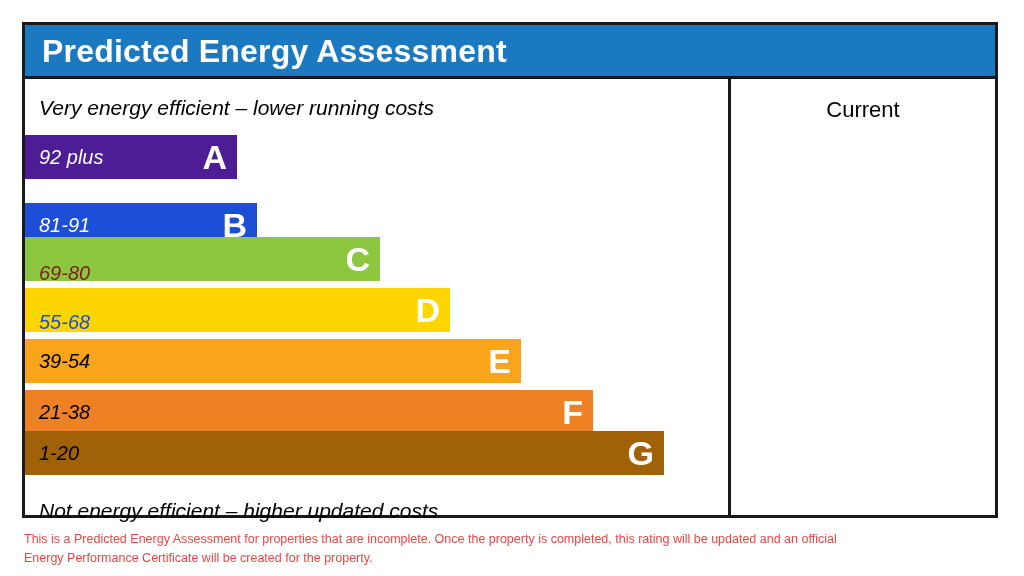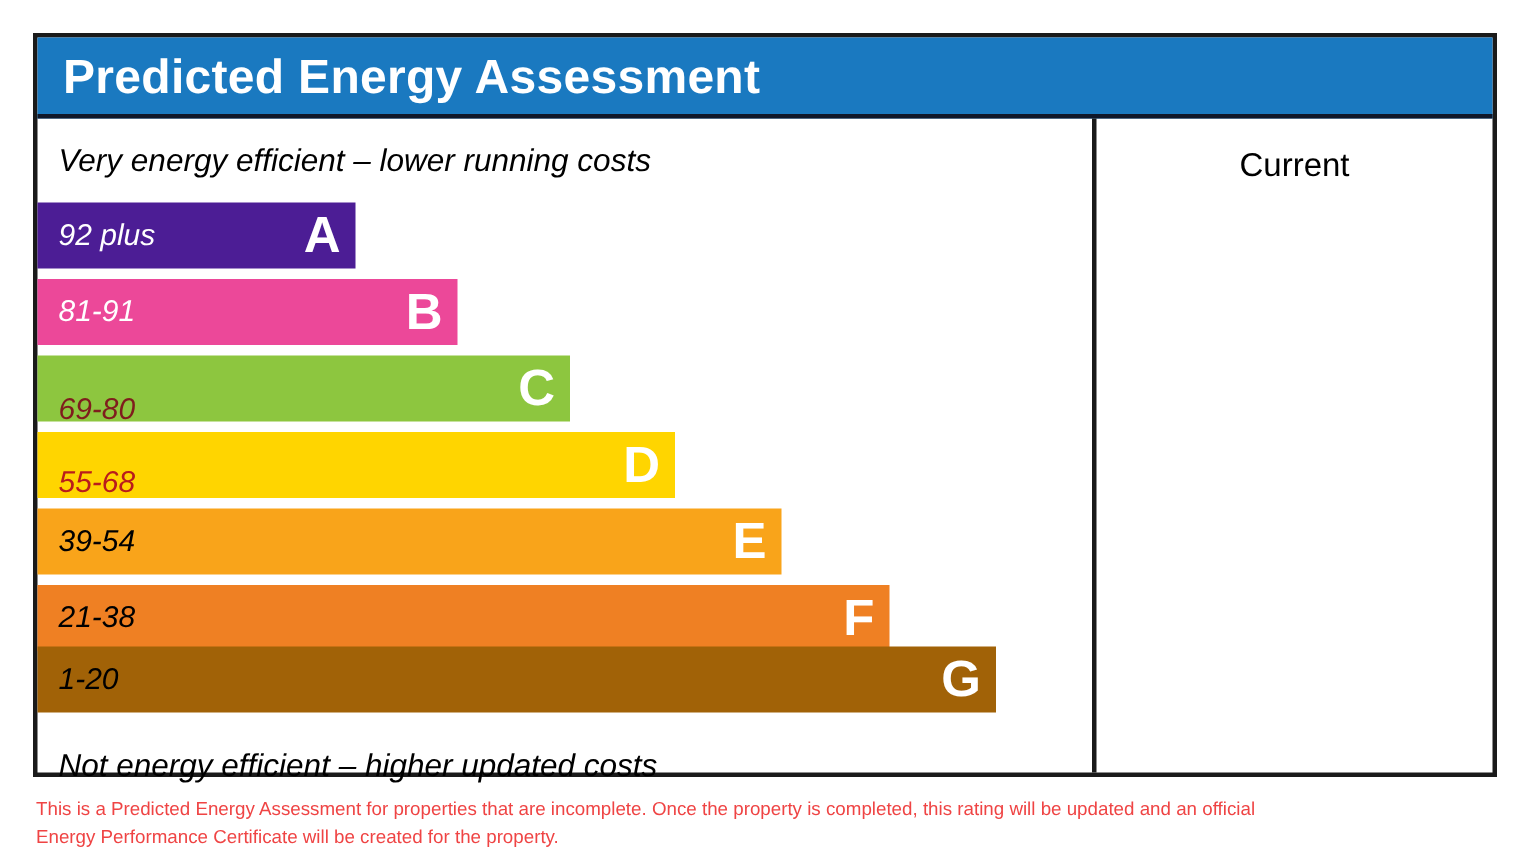--- a/index.html
+++ b/index.html
@@ -188,30 +188,30 @@
 
       <div class="col-divider"></div>
 
       <div class="chart-col">
         <div class="caption caption-top">Very energy efficient – lower running costs</div>
         <div class="bands" id="bands-container">
             <div class="band" style="top: 0px; width: 212px; background: #4c1d95;">
               <span class="band-range" style="color: rgb(255, 255, 255);">92 plus</span>
               <span class="band-letter">A</span>
             </div>
-            <div class="band" style="top: 51px; width: 280px; background: #ec4899;">
+            <div class="band" style="top: 68px; width: 232px; background: #1d4ed8;">
               <span class="band-range" style="color: rgb(255, 255, 255);">81-91</span>
               <span class="band-letter">B</span>
             </div>
             <div class="band" style="top: 102px; width: 355px; background: rgb(141, 198, 63);">
               <span class="band-range" style="color: #7f1d1d; margin-top: 28px;">69-80</span>
               <span class="band-letter">C</span>
             </div>
             <div class="band" style="top: 153px; width: 425px; background: rgb(255, 213, 0);">
-              <span class="band-range" style="color: #b91c1c; margin-top: 24px;">55-68</span>
+              <span class="band-range" style="color: #1d4ed8; margin-top: 24px;">55-68</span>
               <span class="band-letter">D</span>
             </div>
             <div class="band" style="top: 204px; width: 496px; background: rgb(249, 164, 26);">
               <span class="band-range" style="color: rgb(0, 0, 0);">39-54</span>
               <span class="band-letter">E</span>
             </div>
             <div class="band" style="top: 255px; width: 568px; background: rgb(239, 128, 35);">
               <span class="band-range" style="color: rgb(0, 0, 0);">21-38</span>
               <span class="band-letter">F</span>
             </div>

